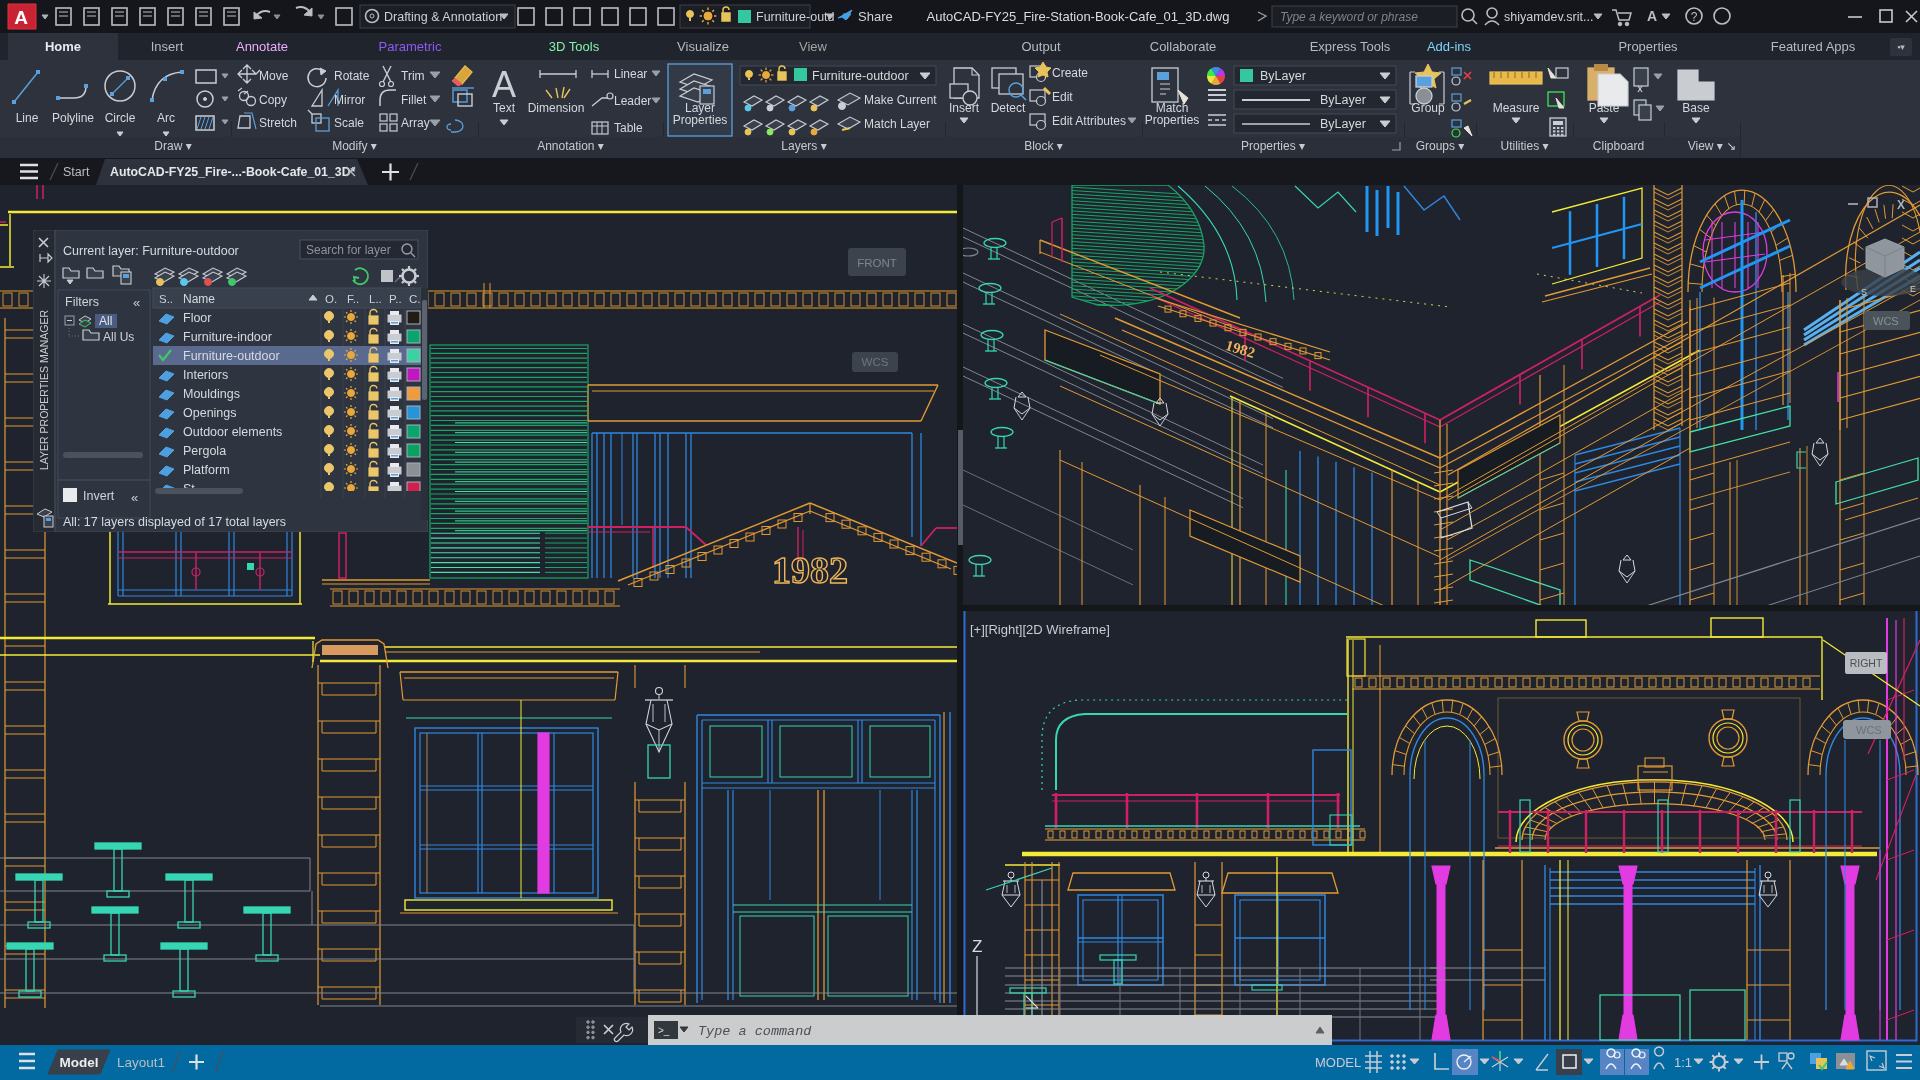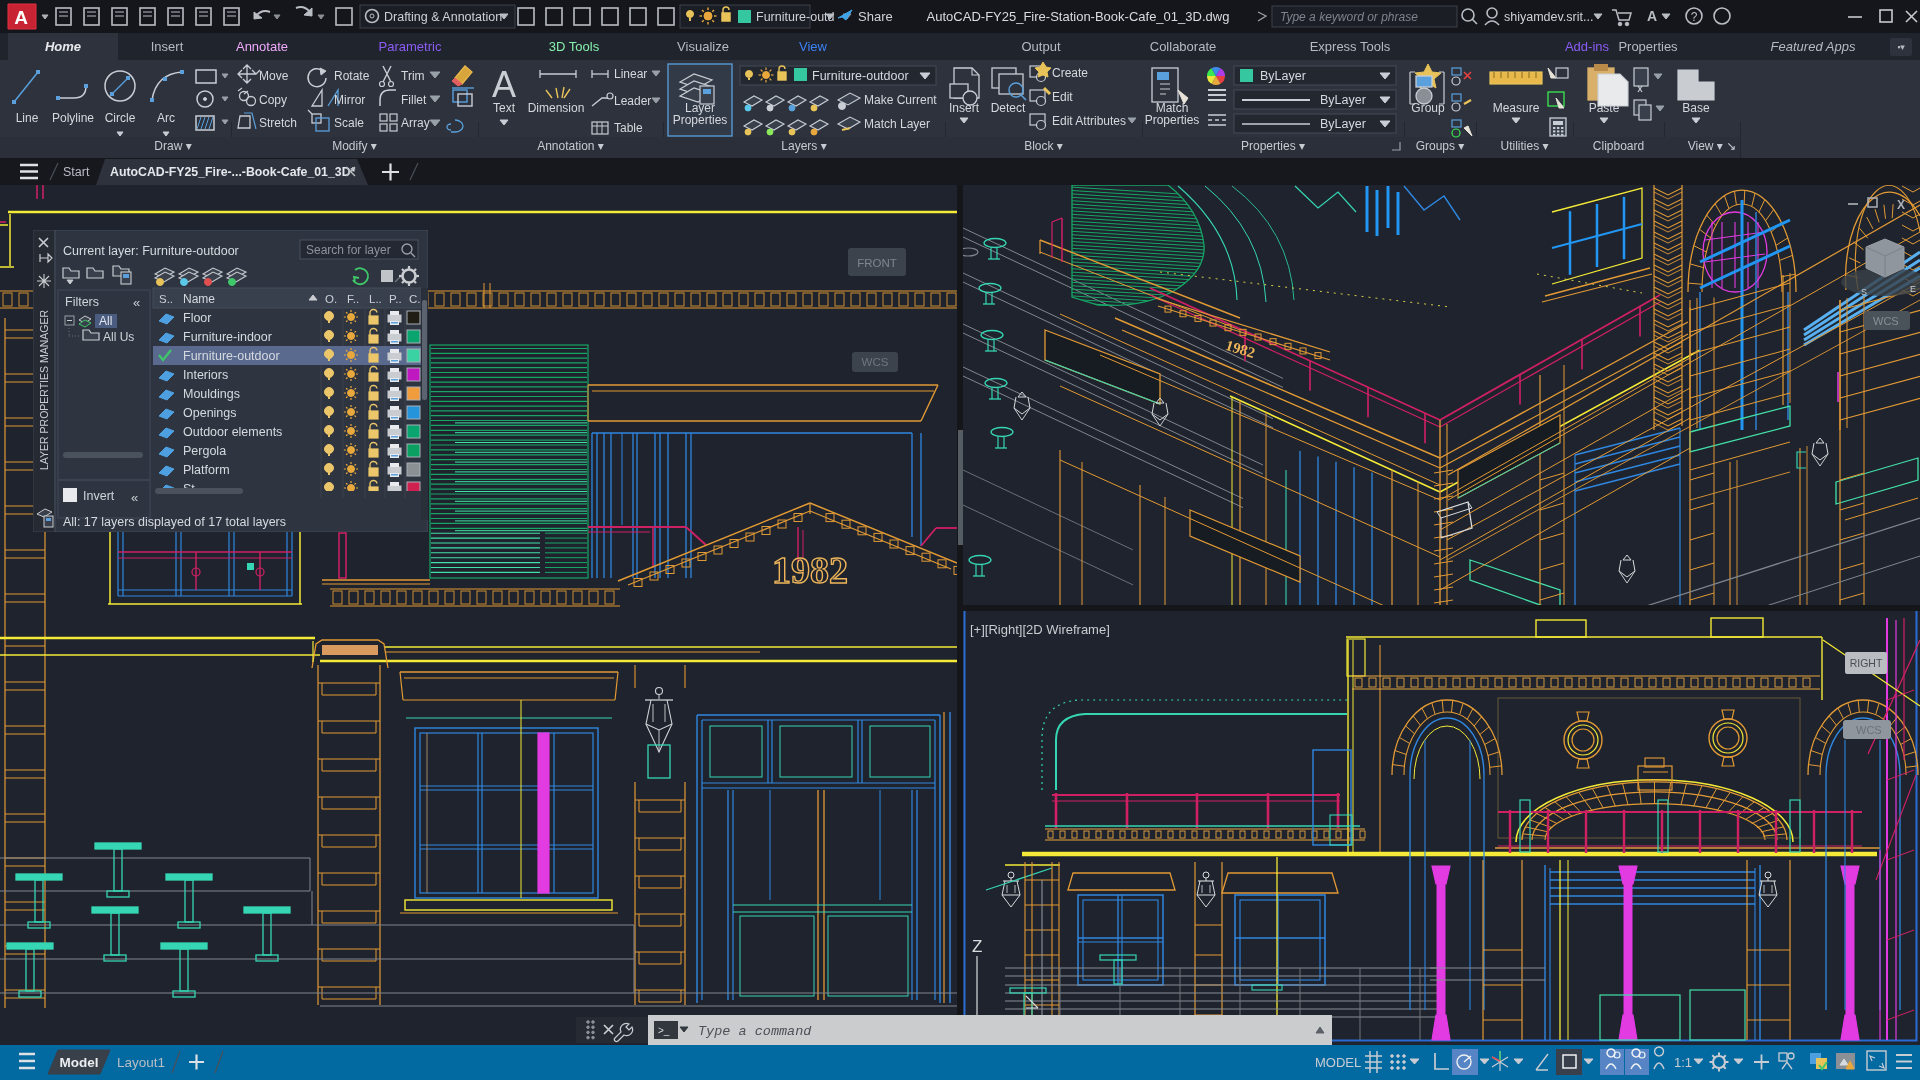--- a/index.html
+++ b/index.html
@@ -98,34 +98,34 @@
       <text x="1694" y="21" font-family="Liberation Sans, sans-serif" font-size="12" fill="#b9bdc4" font-weight="normal" text-anchor="middle">?</text>
       <circle cx="1722" cy="16" r="8" fill="none" stroke="#b9bdc4" stroke-width="1.6"></circle>
       <line x1="1848" y1="17" x2="1862" y2="17" stroke="#c6cad0" stroke-width="1.6"></line>
       <rect x="1880" y="10" width="12" height="12" fill="none" stroke="#c6cad0" stroke-width="1.6"></rect>
       <line x1="1906" y1="11" x2="1917" y2="22" stroke="#c6cad0" stroke-width="1.6"></line>
       <line x1="1917" y1="11" x2="1906" y2="22" stroke="#c6cad0" stroke-width="1.6"></line>
     </svg>
   </div>
 <div id="ribtabs">
     <div class="abs" style="left:8px;top:0;width:110px;height:27px;background:#2d323d"></div>
-    <div class="tab" style="left:8px;width:110px;color:#e8eaee;font-weight:bold;font-style:italic;">Home</div>
+    <div class="tab" style="left:8px;width:110px;color:#e8eaee;font-weight:bold;">Home</div>
     <div class="tab" style="left:112px;width:110px;color:#b6bac1;">Insert</div>
     <div class="tab" style="left:207px;width:110px;color:#f0abfc;">Annotate</div>
     <div class="tab" style="left:355px;width:110px;color:#8b5cf6;">Parametric</div>
     <div class="tab" style="left:519px;width:110px;color:#86efac;">3D Tools</div>
     <div class="tab" style="left:648px;width:110px;color:#b6bac1;">Visualize</div>
-    <div class="tab" style="left:758px;width:110px;color:#3b82f6;">View</div>
+    <div class="tab" style="left:758px;width:110px;color:#a3a3a3;">View</div>
     <div class="tab" style="left:853px;width:110px;color:#b6bac1;margin-top:30px;">Manage</div>
     <div class="tab" style="left:986px;width:110px;color:#b6bac1;">Output</div>
     <div class="tab" style="left:1128px;width:110px;color:#b6bac1;">Collaborate</div>
     <div class="tab" style="left:1295px;width:110px;color:#b6bac1;">Express Tools</div>
-    <div class="tab" style="left:1532px;width:110px;color:#8b5cf6;">Add-ins</div>
+    <div class="tab" style="left:1394px;width:110px;color:#7dd3fc;">Add-ins</div>
     <div class="tab" style="left:1593px;width:110px;color:#b6bac1;">Properties</div>
-    <div class="tab" style="left:1758px;width:110px;color:#b6bac1;font-style:italic;">Featured Apps</div>
+    <div class="tab" style="left:1758px;width:110px;color:#b6bac1;">Featured Apps</div>
     <div class="abs" style="left:1890px;top:5px;width:22px;height:18px;background:#2d323d;border-radius:2px;color:#b6bac1;font-size:9px;text-align:center;line-height:18px">▪▾</div>
   </div>
 <div id="ribbon">
     <div class="sep" style="left:231px"></div>
     <div class="sep" style="left:478px"></div>
     <div class="sep" style="left:663px"></div>
     <div class="sep" style="left:945px"></div>
     <div class="sep" style="left:1142px"></div>
     <div class="sep" style="left:1404px"></div>
     <div class="sep" style="left:1476px"></div>

